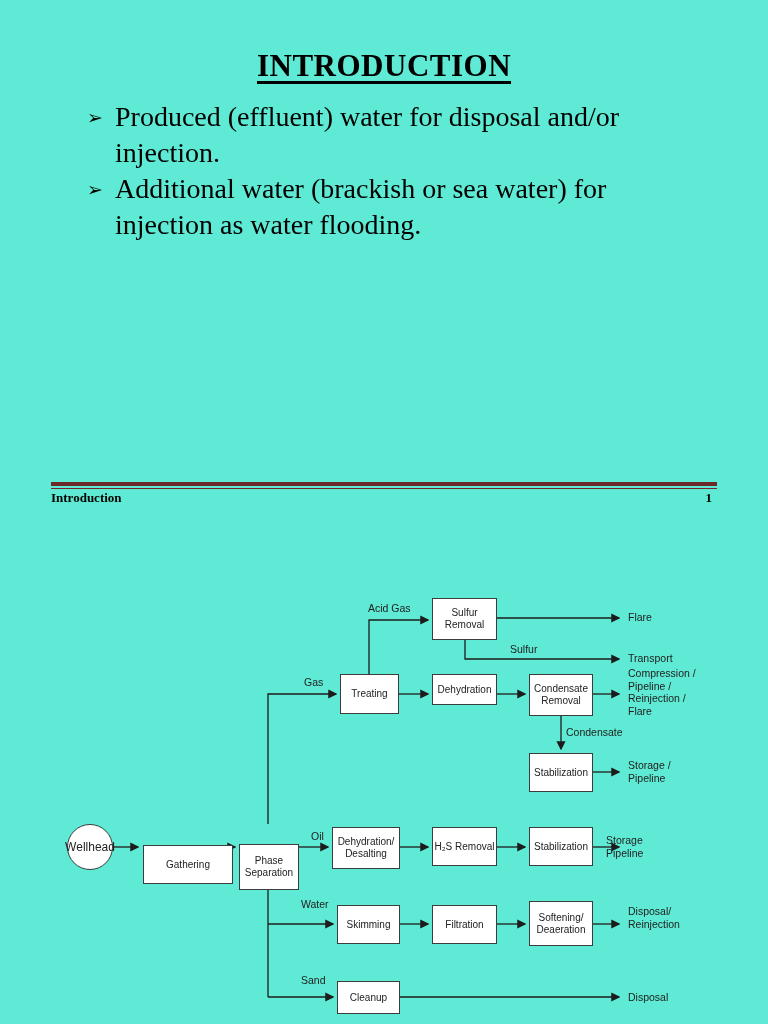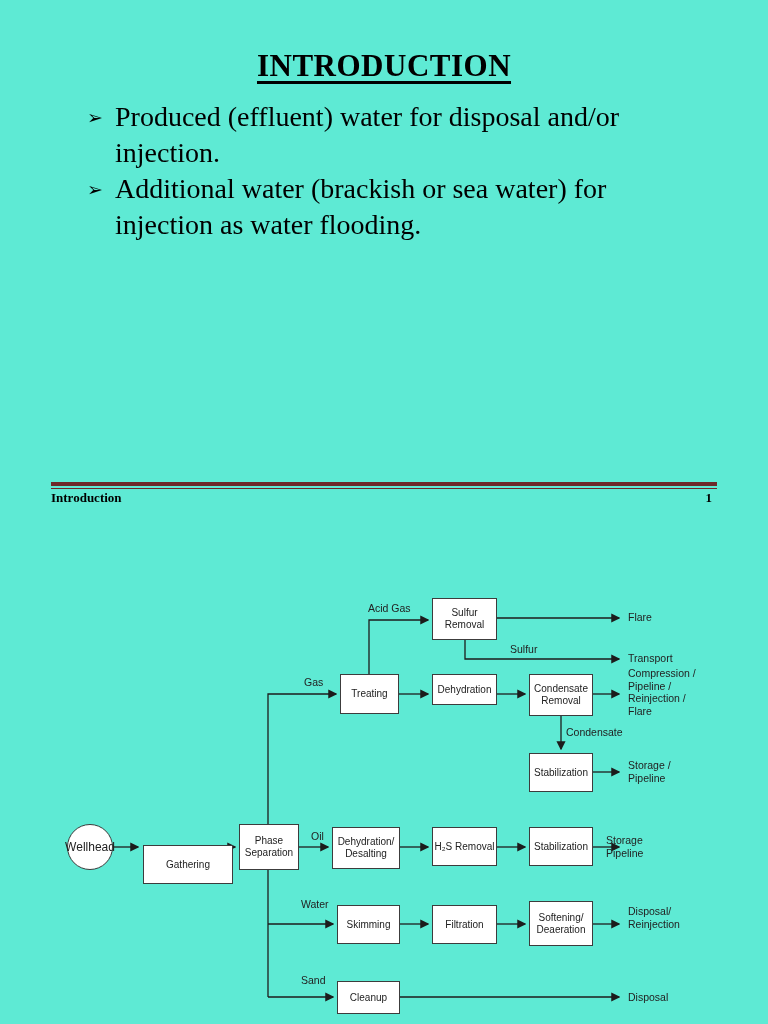--- a/index.html
+++ b/index.html
@@ -100,21 +100,21 @@
         <path d="M268,997 H333" marker-end="url(#arr)"></path>
         <path d="M400,924 H428" marker-end="url(#arr)"></path>
         <path d="M497,924 H525" marker-end="url(#arr)"></path>
         <path d="M593,924 H619" marker-end="url(#arr)"></path>
         <path d="M400,997 H619" marker-end="url(#arr)"></path>
       </g>
     </svg>
 
     <div class="dbox circle" style="left:67px;top:824px;width:46px;height:46px">Wellhead</div>
     <div class="dbox" style="left:143px;top:845px;width:90px;height:39px">Gathering</div>
-    <div class="dbox" style="left:239px;top:824px;width:60px;height:46px">Phase
+    <div class="dbox" style="left:239px;top:844px;width:60px;height:46px">Phase
 Separation</div>
     <div class="dbox" style="left:340px;top:674px;width:59px;height:40px">Treating</div>
     <div class="dbox" style="left:432px;top:598px;width:65px;height:42px">Sulfur
 Removal</div>
     <div class="dbox" style="left:432px;top:674px;width:65px;height:31px">Dehydration</div>
     <div class="dbox" style="left:529px;top:674px;width:64px;height:42px">Condensate
 Removal</div>
     <div class="dbox" style="left:529px;top:753px;width:64px;height:39px">Stabilization</div>
     <div class="dbox" style="left:332px;top:827px;width:68px;height:42px">Dehydration/
 Desalting</div>

